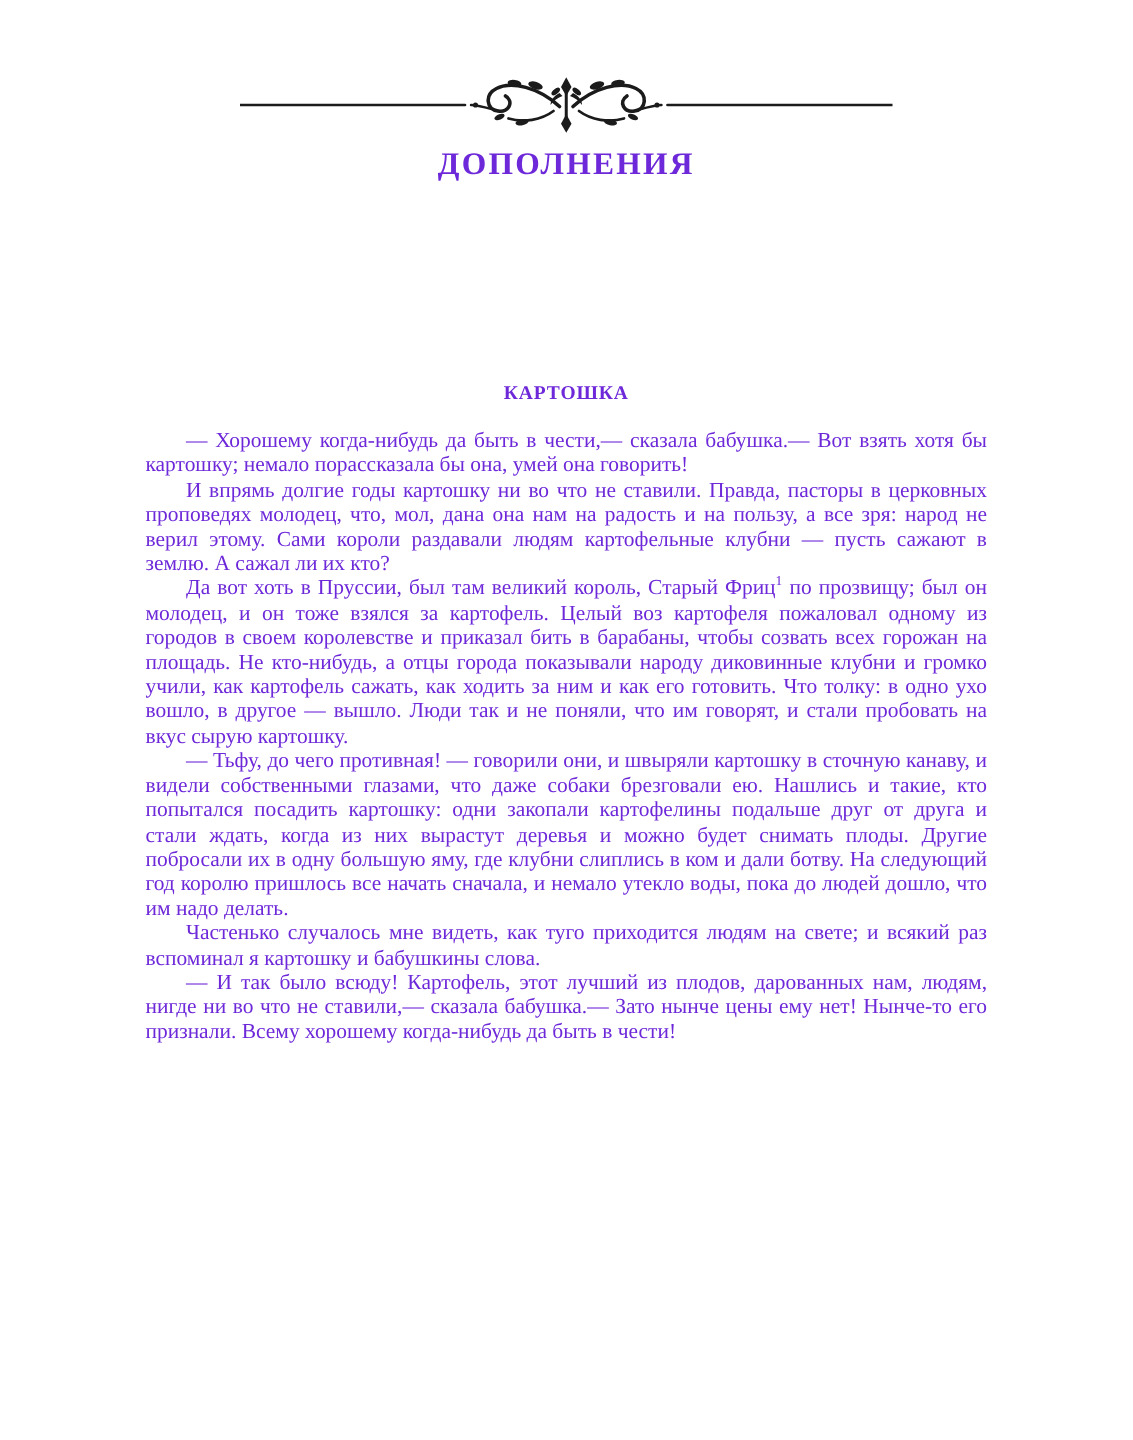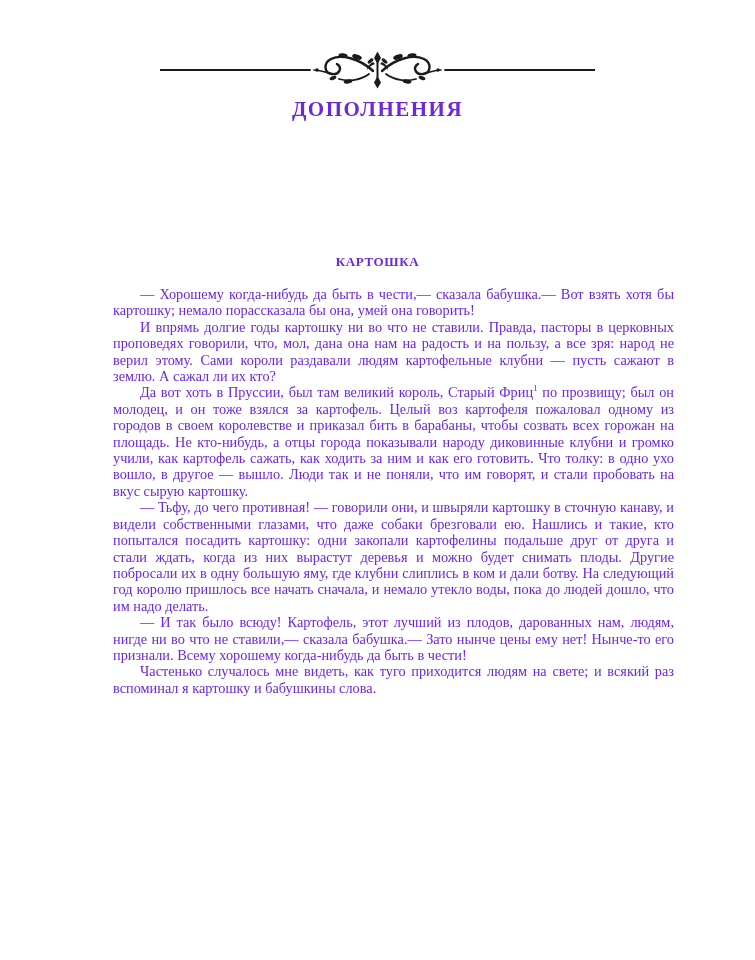--- a/index.html
+++ b/index.html
@@ -48,21 +48,20 @@
   }
   .body-text {
     position: absolute;
     top: 286px;
     left: 97px;
     width: 561px;
     font-size: 14.3px;
     line-height: 16.4px;
     text-align: justify;
     text-justify: inter-word;
-    margin-left: 16px;
   }
   .body-text p {
     margin: 0;
     padding: 0;
     text-indent: 27px;
   }
   sup.fn {
     font-size: 9px;
     line-height: 0;
     vertical-align: super;
@@ -115,22 +114,22 @@
       </g>
     </svg>
   </div>
 
   <div class="doc-title">ДОПОЛНЕНИЯ</div>
 
   <div class="section-title">КАРТОШКА</div>
 
   <div class="body-text">
     <p>— Хорошему когда-нибудь да быть в чести,— сказала бабушка.— Вот взять хотя бы картошку; немало порассказала бы она, умей она говорить!</p>
-    <p>И впрямь долгие годы картошку ни во что не ставили. Правда, пасторы в церковных проповедях говорили, что, мол, дана она нам на радость и на пользу, а все зря: народ не верил этому. Сами короли раздавали людям картофельные клубни — пусть сажают в землю. А сажал ли их кто?</p>
+    <p>И впрямь долгие годы картошку ни во что не ставили. Правда, пасторы в церковных проповедях молодец, что, мол, дана она нам на радость и на пользу, а все зря: народ не верил этому. Сами короли раздавали людям картофельные клубни — пусть сажают в землю. А сажал ли их кто?</p>
     <p><span>Да вот хоть в Пруссии, был там великий король, Старый Фриц</span><sup class="fn">1</sup><span> по прозвищу; был он молодец, и он тоже взялся за картофель. Целый воз картофеля пожаловал одному из городов в своем королевстве и приказал бить в барабаны, чтобы созвать всех горожан на площадь. Не кто-нибудь, а отцы города показывали народу диковинные клубни и громко учили, как картофель сажать, как ходить за ним и как его готовить. Что толку: в одно ухо вошло, в другое — вышло. Люди так и не поняли, что им говорят, и стали пробовать на вкус сырую картошку.</span></p>
     <p>— Тьфу, до чего противная! — говорили они, и швыряли картошку в сточную канаву, и видели собственными глазами, что даже собаки брезговали ею. Нашлись и такие, кто попытался посадить картошку: одни закопали картофелины подальше друг от друга и стали ждать, когда из них вырастут деревья и можно будет снимать плоды. Другие побросали их в одну большую яму, где клубни слиплись в ком и дали ботву. На следующий год королю пришлось все начать сначала, и немало утекло воды, пока до людей дошло, что им надо делать.</p>
+    <p>Частенько случалось мне видеть, как туго приходится людям на свете; и всякий раз вспоминал я картошку и бабушкины слова.</p>
     <p>— И так было всюду! Картофель, этот лучший из плодов, дарованных нам, людям, нигде ни во что не ставили,— сказала бабушка.— Зато нынче цены ему нет! Нынче-то его признали. Всему хорошему когда-нибудь да быть в чести!</p>
-    <p>Частенько случалось мне видеть, как туго приходится людям на свете; и всякий раз вспоминал я картошку и бабушкины слова.</p>
   </div>
 
   <div class="page-number">616</div>
 
 </div>
 
 </body></html>

